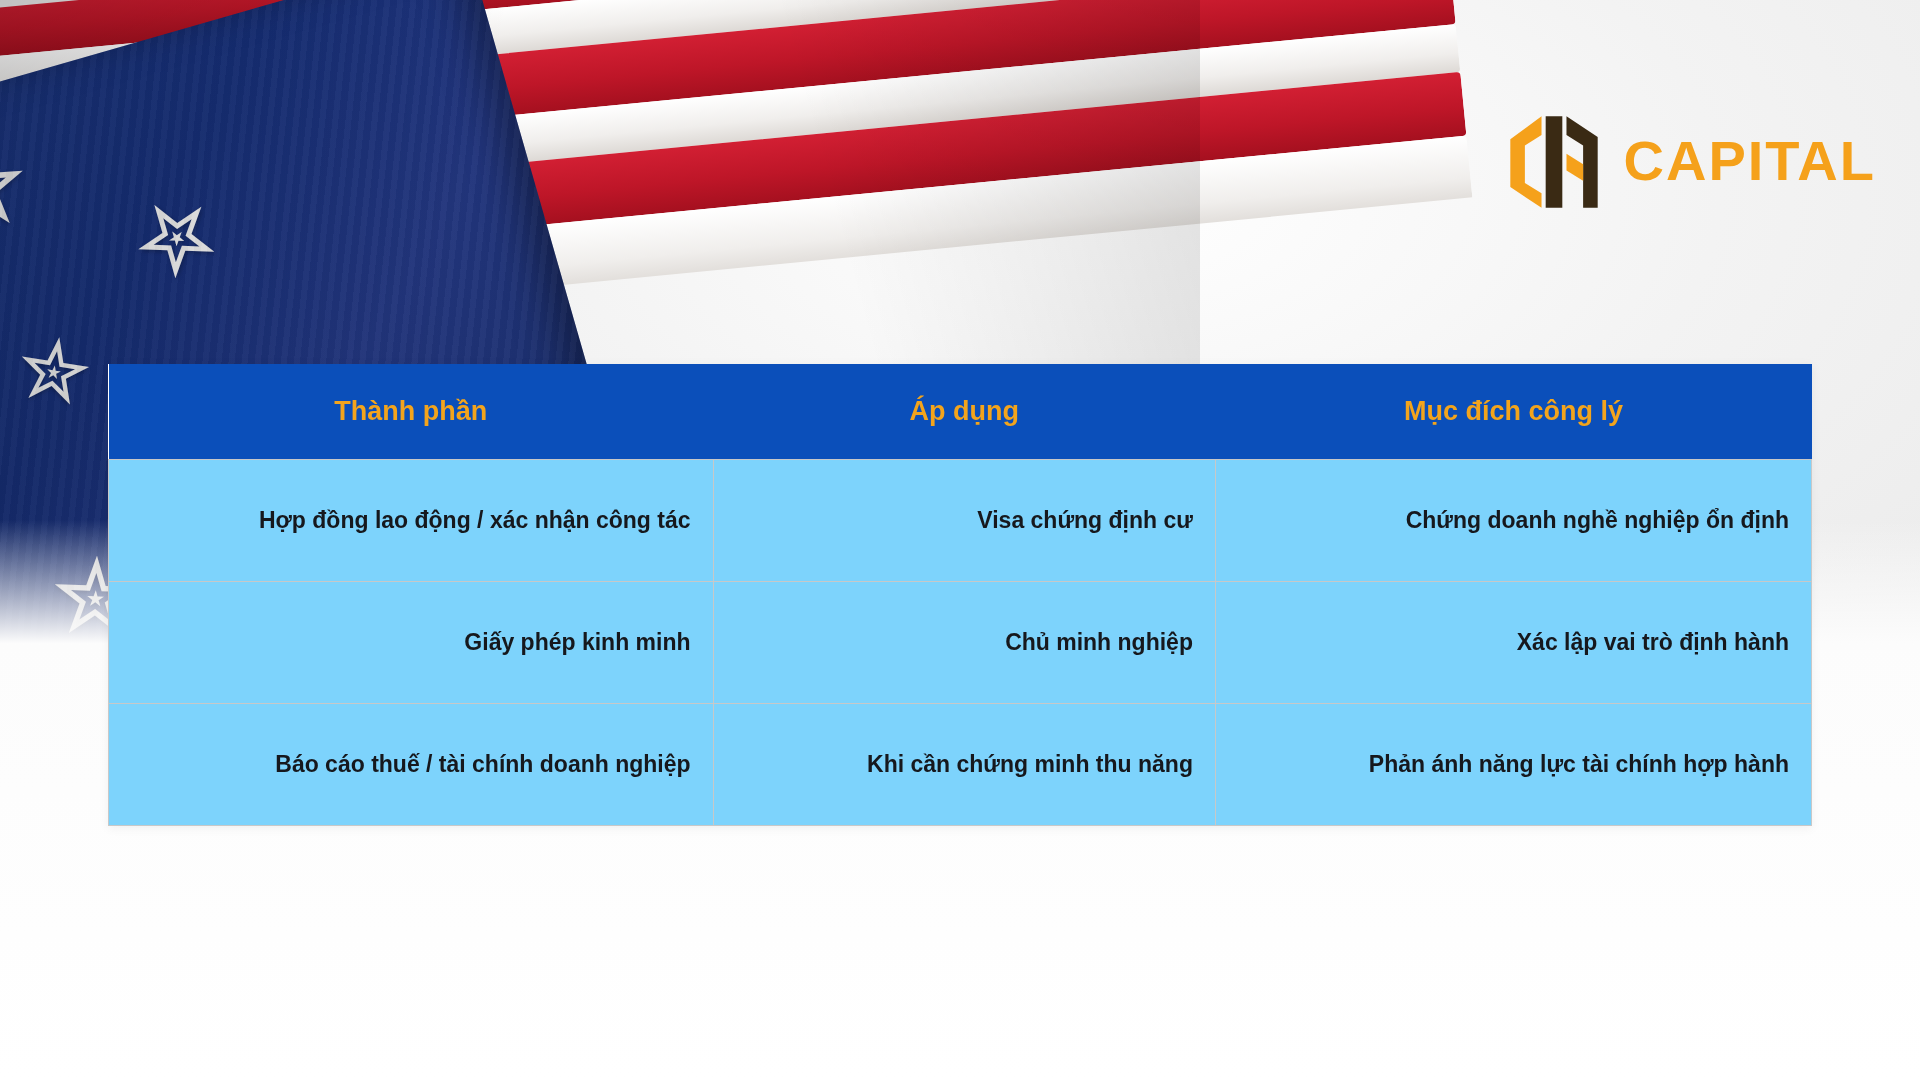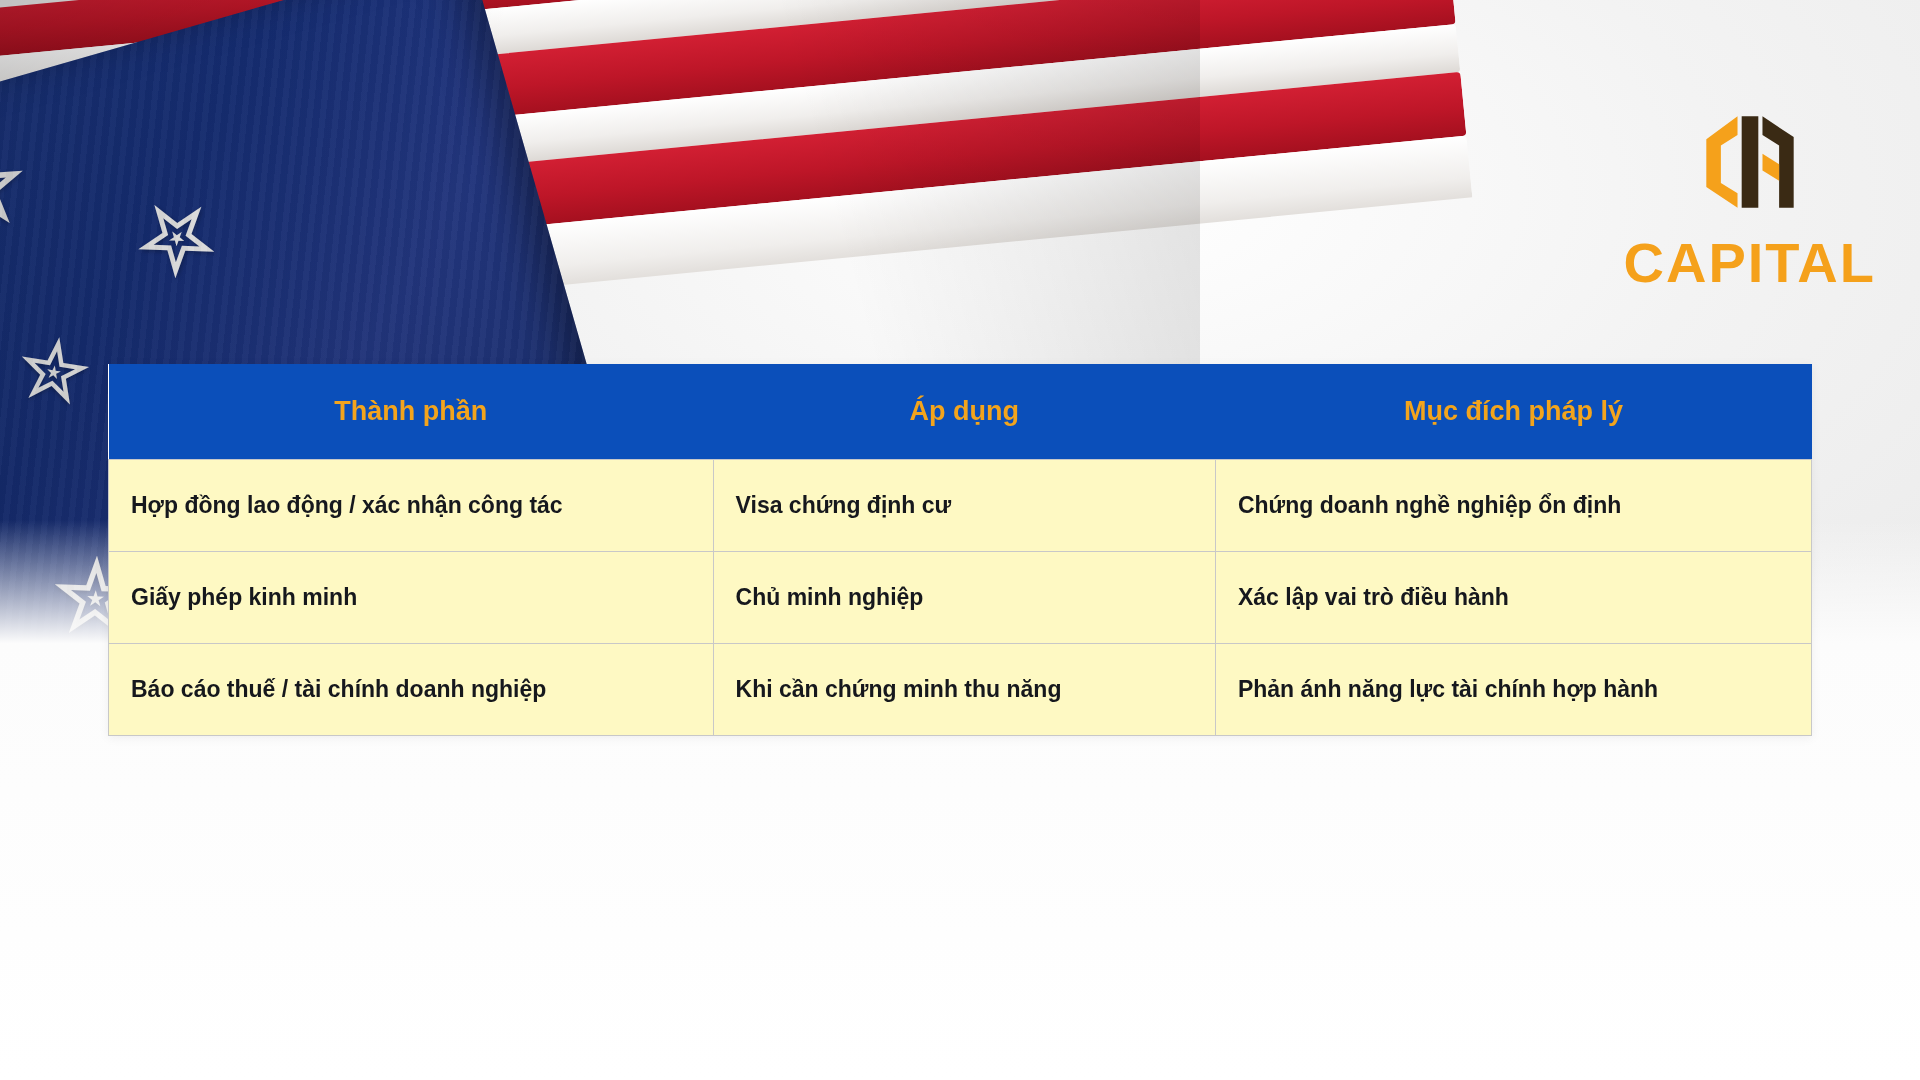--- a/index.html
+++ b/index.html
@@ -116,21 +116,20 @@
   }
 
   
   .logo {
     position: absolute;
     right: 44px;
     top: 108px;
     display: flex;
     align-items: center;
     gap: 18px;
-    flex-direction: column;
   }
   .logo-mark { width: 104px; height: 104px; }
   .logo-text {
     font-size: 56px;
     font-weight: 700;
     letter-spacing: 2px;
     color: #F5A11B;
   }
 
   
@@ -150,26 +149,26 @@
     background: #0B4FBA;
     color: #F3A41C;
     font-size: 27px;
     font-weight: 700;
     padding: 32px 24px;
     text-align: center;
     border: none;
   }
   table.doc-table td {
     border: 1px solid #c8c8c8;
-    text-align: left;
+    text-align: right;
     font-size: 23px;
     font-weight: 700;
     color: #16181d;
-    padding: 32px 22px;
-    background: #fef9c3;
+    padding: 47px 22px;
+    background: #7dd3fc;
   }
   table.doc-table tr td:first-child { border-left: 1px solid #c8c8c8; }
   .col-1 { width: 35.5%; }
   .col-2 { width: 29.5%; }
   .col-3 { width: 35%; }
 </style>
 </head>
 <body>
 
 <div class="slide">
@@ -208,33 +207,33 @@
     </svg>
     <div class="logo-text">CAPITAL</div>
   </div>
 
   <div class="table-wrap">
     <table class="doc-table">
       <thead>
         <tr>
           <th class="col-1">Thành phần</th>
           <th class="col-2">Áp dụng</th>
-          <th class="col-3">Mục đích pháp lý</th>
+          <th class="col-3">Mục đích công lý</th>
         </tr>
       </thead>
       <tbody>
         <tr>
           <td>Hợp đồng lao động / xác nhận công tác</td>
           <td>Visa chứng định cư</td>
           <td>Chứng doanh nghề nghiệp ổn định</td>
         </tr>
         <tr>
           <td>Giấy phép kinh minh</td>
           <td>Chủ minh nghiệp</td>
-          <td>Xác lập vai trò điều hành</td>
+          <td>Xác lập vai trò định hành</td>
         </tr>
         <tr>
           <td>Báo cáo thuế / tài chính doanh nghiệp</td>
           <td>Khi cần chứng minh thu năng</td>
           <td>Phản ánh năng lực tài chính hợp hành</td>
         </tr>
       </tbody>
     </table>
   </div>
 

